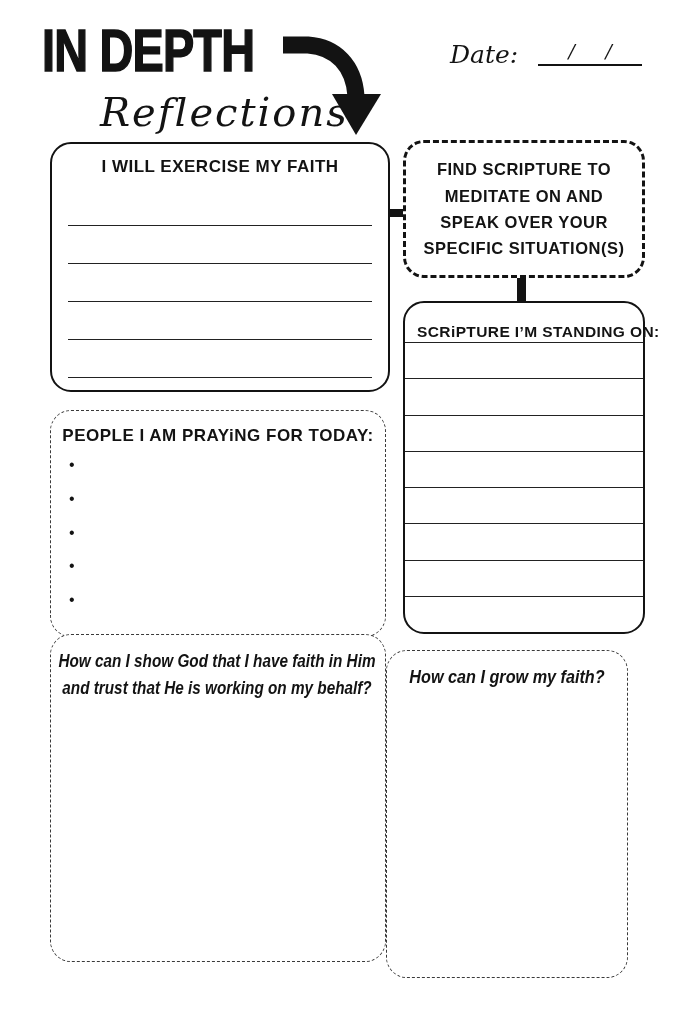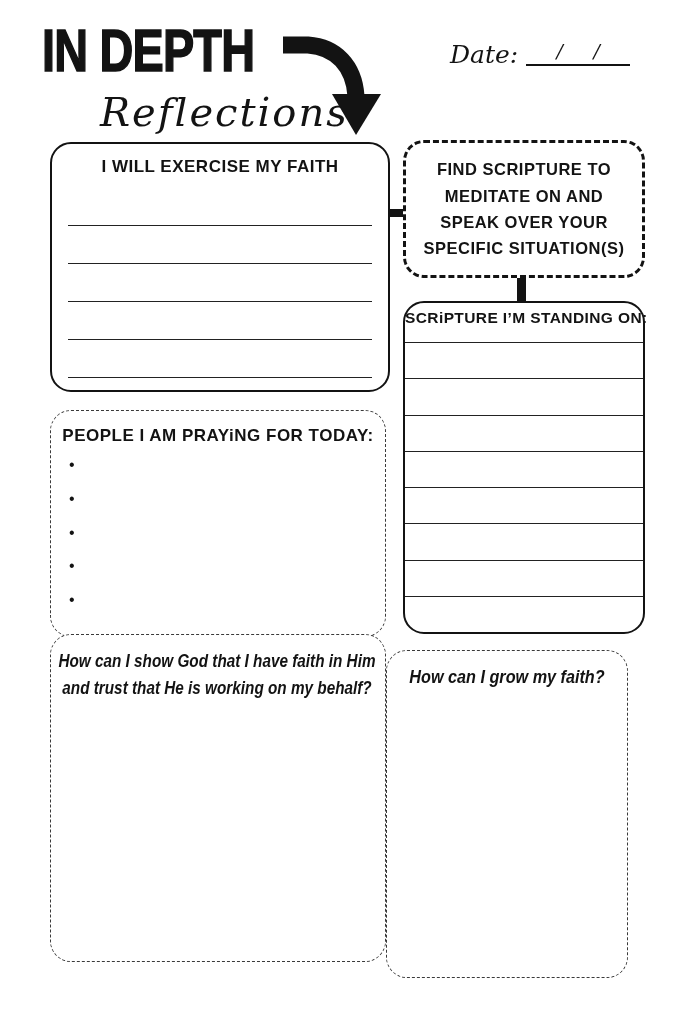--- a/index.html
+++ b/index.html
@@ -22,21 +22,21 @@
   }
   .title-script {
     position:absolute; left:92px; top:82px; margin:8px;
     font-family:"DejaVu Serif", serif; font-style:italic; font-weight:400;
     font-size:40px; line-height:1.1; letter-spacing:2px; white-space:nowrap;
   }
   .arrow-wrap { position:absolute; left:276px; top:30px; width:112px; height:110px; }
   .date-row {
     position:absolute; left:450px; top:40px;
     display:flex; align-items:flex-end;
-    font-family:"DejaVu Serif", serif; font-style:italic; font-size:25px;
+    font-family:"DejaVu Serif", serif; font-style:italic; font-size:25px;gap:12px;
   }
   .date-line {
     width:104px; margin-left:8px; margin-bottom:3px; padding-bottom:1px;
     border-bottom:2px solid var(--ink);
     display:flex; justify-content:space-evenly;
     font-size:19px; line-height:1.2;
   }
 
   
   .box { position:absolute; background:var(--paper);border-radius:21px; }
@@ -54,21 +54,21 @@
   #q2-box       { left:386px; top:650px; width:242px; height:328px; }
 
   .connector-h { position:absolute; left:388px; top:209px; width:17px; height:8px; background:var(--ink); }
   .connector-v { position:absolute; left:517px; top:276px; width:9px;  height:27px; background:var(--ink); }
 
   .box-title {
     margin:0; text-align:center; white-space:nowrap;
     font-weight:700; font-size:17px; line-height:1.45; letter-spacing:.5px;
   }
   #faith-box .box-title { margin-top:11px; }
-  #scripture-box .box-title { margin-top:4px; font-size:15.5px; letter-spacing:.4px; }
+  #scripture-box .box-title { margin-top:18px; font-size:15.5px; letter-spacing:.4px;padding-left:12px; }
   #people-box .box-title { margin-top:13px; }
   #prompt-box .box-title { white-space:normal; font-size:16.5px; line-height:1.6; }
 
   .faith-lines {
     position:absolute; left:16px; right:16px; top:44px; bottom:12px;
     display:flex; flex-direction:column;
   }
   .faith-lines > div { flex:1; border-bottom:1.5px solid var(--rule); }
 
   .scripture-lines {

